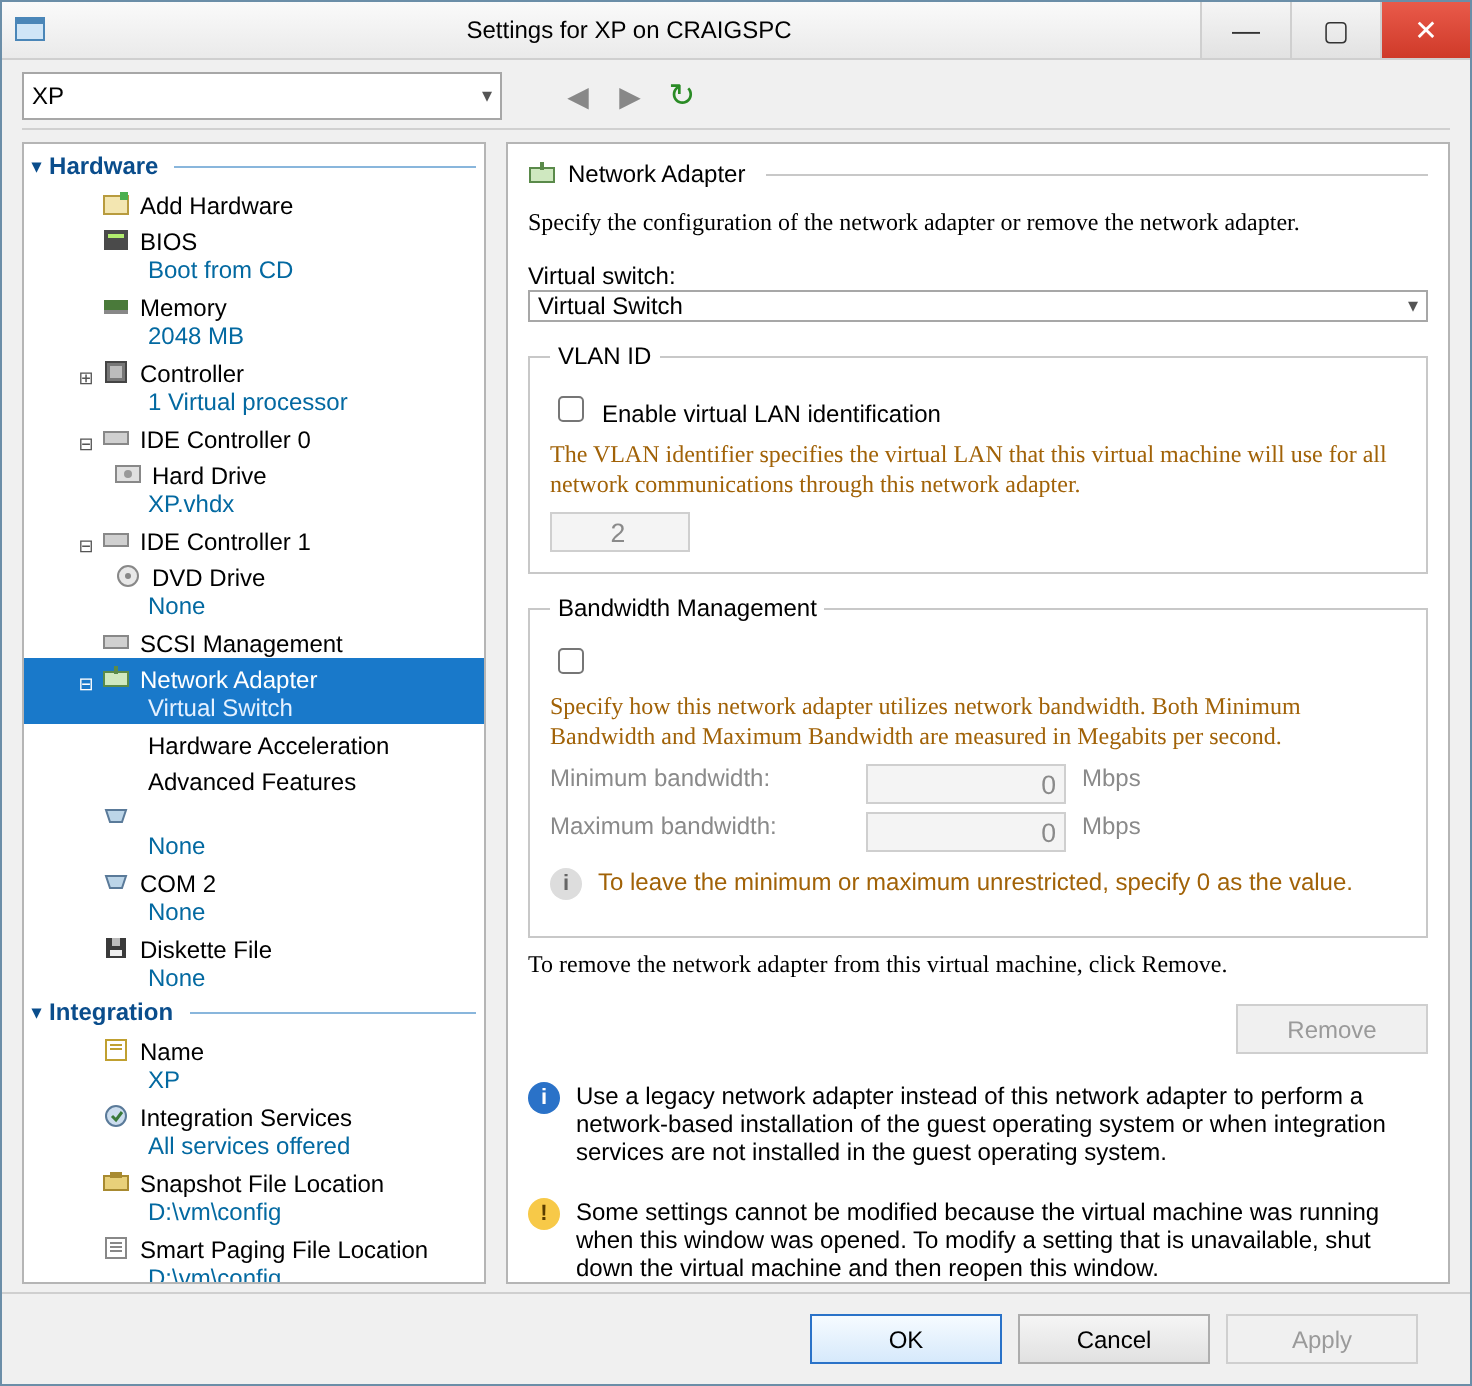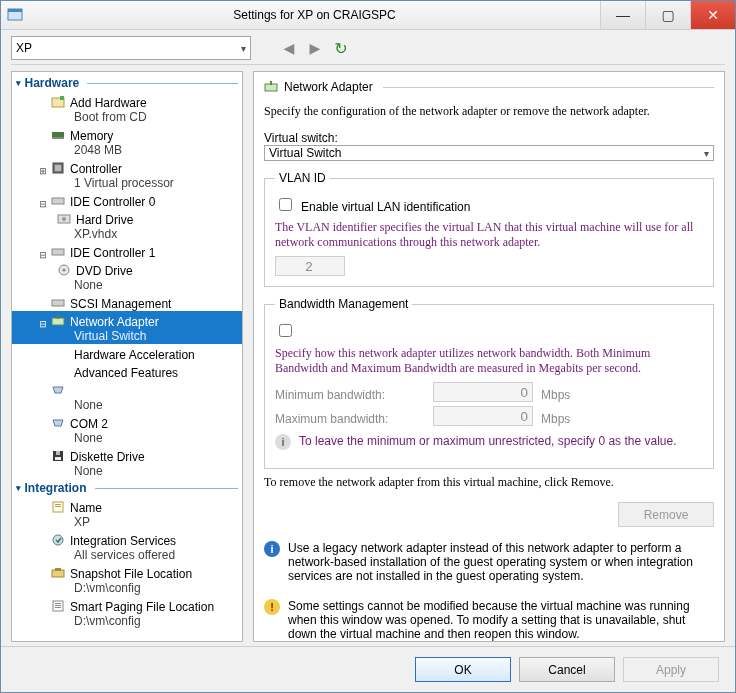--- a/index.html
+++ b/index.html
@@ -145,21 +145,21 @@
   .row.level2 {padding-left:24px;}
   .row.level3 {padding-left:44px;}
   .row.level3nosub {padding-left:44px;}
   .row.selected {
     background:#1979ca;
     color:#fff;
   }
   .row .label {flex:1;overflow:hidden;text-overflow:ellipsis;}
   .subtext {
     padding-left:62px;
-    color:#404040;
+    color:#0369a1;
     font-size:12px;
     line-height:15px;
   }
   .subtext.sel {
     background:#1979ca;
     color:#e4f1ff;
   }
   
   .rightpane {
     flex:1;
@@ -193,27 +193,27 @@
   }
   fieldset {
     border:1px solid #c8c8c8;
     margin:10px 0 0 0;
     padding:6px 10px 10px 10px;
   }
   fieldset legend {padding:0 4px;}
   .checkbox-row {
     display:flex;align-items:flex-end;gap:6px;margin:4px 0;
   }
-  .graytext {color:#701a75;}
+  .graytext {color:#a16207;}
   .numinput {
     width:100px;height:20px;border:1px solid #cfcfcf;background:#f4f4f4;
     text-align:right;padding-right:4px;box-sizing:border-box;color:#8a8a8a;
   }
   .formrow {
-    display:flex;align-items:flex-end;gap:8px;margin:4px 0;
+    display:flex;align-items:flex-start;gap:8px;margin:4px 0;
     color:#8a8a8a;
   }
   .formrow .lbl {width:150px;}
   .removebar {
     display:flex;justify-content:flex-end;margin:6px 0;
   }
   .btn {
     min-width:74px;height:23px;
     border:1px solid #adadad;background:linear-gradient(#f5f5f5,#e1e1e1);
     display:inline-flex;align-items:center;justify-content:center;
@@ -229,21 +229,21 @@
     width:16px;height:16px;border-radius:8px;display:flex;align-items:center;justify-content:center;font-weight:bold;font-size:11px;flex-shrink:0;
   }
   .infoitem .ii.info {background:#2a72c8;color:#fff;}
   .infoitem .ii.warn {background:#f7c948;color:#5a3e00;}
   
   .footer {
     border-top:1px solid #cfcfcf;
     display:flex;
     justify-content:flex-end;
     gap:8px;
-    padding:10px 16px;
+    padding:10px 26px;
   }
   
   svg {display:block;}
   
   .sidebar::-webkit-scrollbar {width:16px;}
   .sidebar::-webkit-scrollbar-thumb {background:#c2c2c2;border:3px solid #f0f0f0;}
   .sidebar::-webkit-scrollbar-track {background:#f0f0f0;}
 </style>
 </head>
 <body>
@@ -291,20 +291,30 @@
         <span class="exp"></span>
         <span class="ico">
           <svg width="14" height="14">
               <rect x="1" y="3" width="12" height="9" fill="#f3e6b1" stroke="#b89b3e"></rect>
               <rect x="9" y="1" width="4" height="4" fill="#4caf50"></rect>
             </svg>
         </span>
         <span class="label">Add Hardware</span>
       </div>
 
+      <div class="row level2">
+        <span class="exp"></span>
+        <span class="ico">
+          <svg width="14" height="14">
+              <rect x="1" y="2" width="12" height="10" fill="#4a4a4a"></rect>
+              <rect x="3" y="4" width="8" height="2" fill="#b1ec6e"></rect>
+            </svg>
+        </span>
+        <span class="label">BIOS</span>
+      </div>
       <div class="subtext">Boot from CD</div>
 
       <div class="row level2">
         <span class="exp"></span>
         <span class="ico">
           <svg width="14" height="14">
               <rect x="1" y="4" width="12" height="6" fill="#4a7a3a"></rect>
               <rect x="1" y="9" width="12" height="2" fill="#888"></rect>
             </svg>
         </span>
@@ -415,21 +425,21 @@
 
       <div class="row level2">
         <span class="exp"></span>
         <span class="ico">
           <svg width="14" height="14">
               <rect x="2" y="2" width="10" height="10" fill="#3a3a3a"></rect>
               <rect x="5" y="2" width="4" height="4" fill="#bbb"></rect>
               <rect x="4" y="8" width="6" height="3" fill="#eee"></rect>
             </svg>
         </span>
-        <span class="label">Diskette Drive</span>
+        <span class="label">Diskette File</span>
       </div>
       <div class="subtext">None</div>
 
       <div class="section-head">
         <span class="arrowh">▾</span>
         <span>Integration</span>
         <span class="line"></span>
       </div>
 
       <div class="row level2">

